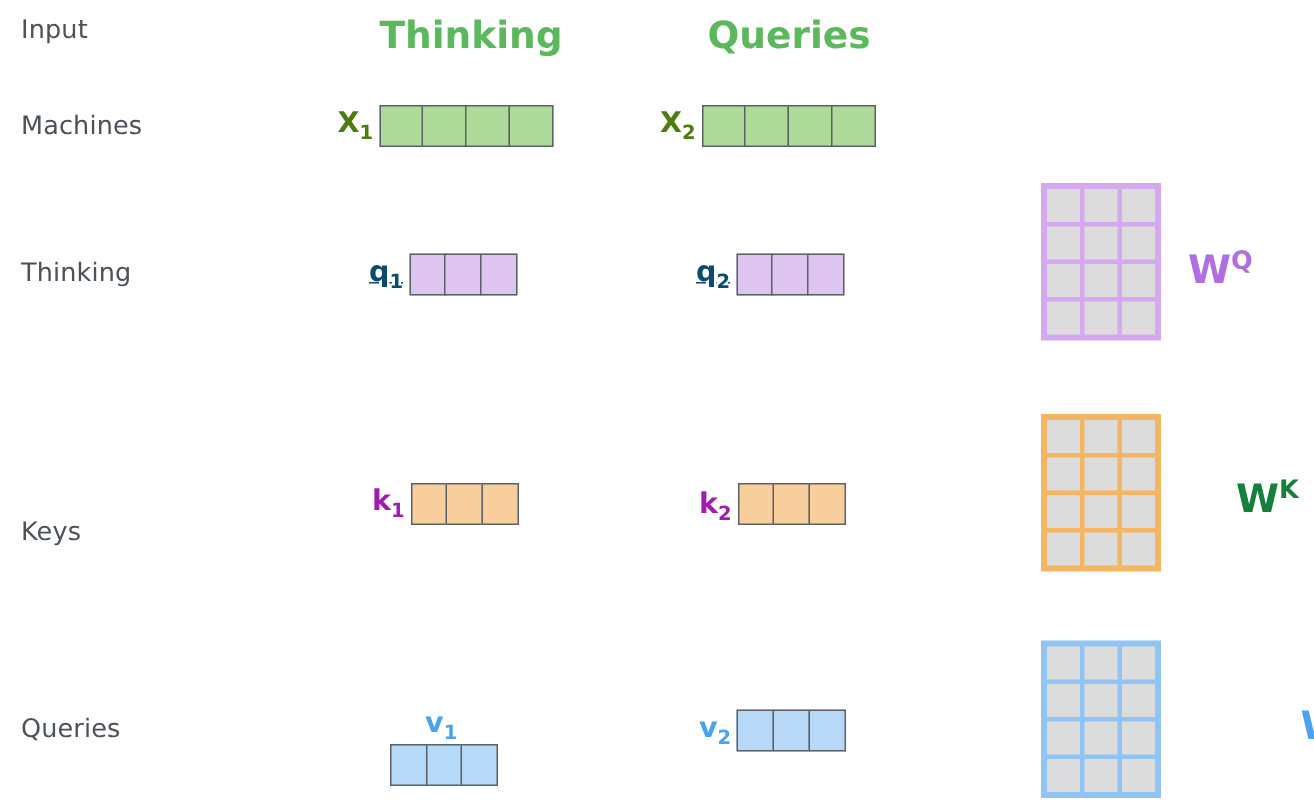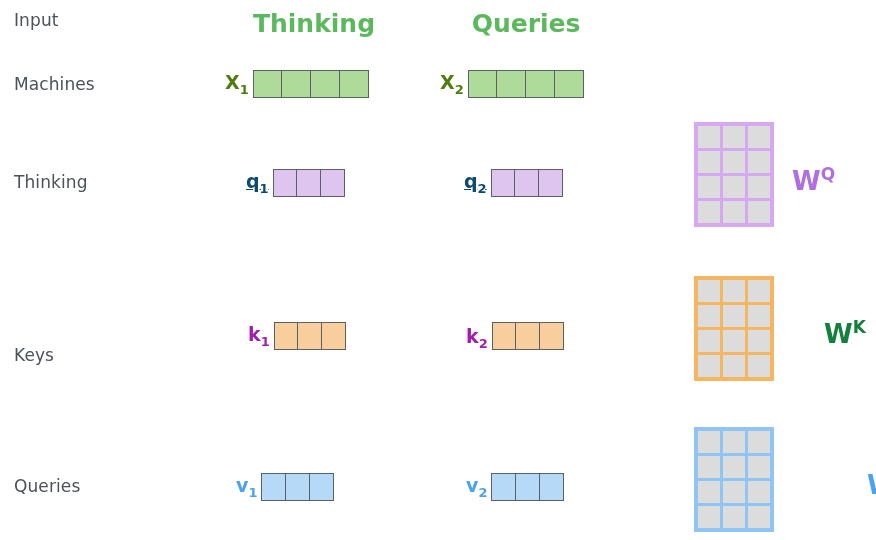--- a/index.html
+++ b/index.html
@@ -232,21 +232,21 @@
   <span class="mcell"></span>
   <span class="mcell"></span>
   <span class="mcell"></span>
   <span class="mcell"></span>
   <span class="mcell"></span>
   <span class="mcell"></span>
 </div>
 
 <div class="weight-label lbl-wk" style="top:319px; left:824px;"><span>W</span><span class="sup">K</span></div>
 
-<div class="vector-group val" style="top:473px; left:236px;">
+<div class="vector-group val" style="top:473px; left:260px;flex-direction:column;">
   <span class="vec-label"><span>v</span><span class="sub">1</span></span>
   <span class="vec-cells">
     <span class="cell"></span>
     <span class="cell"></span>
     <span class="cell"></span>
   </span>
 </div>
 
 <div class="vector-group val" style="top:473px; left:466px;">
   <span class="vec-label"><span>v</span><span class="sub">2</span></span>

